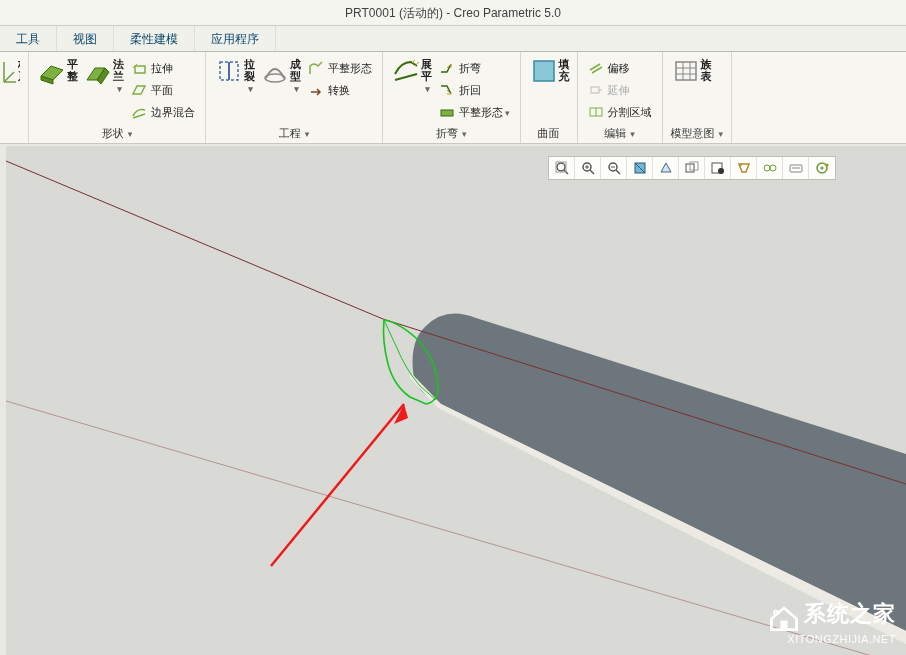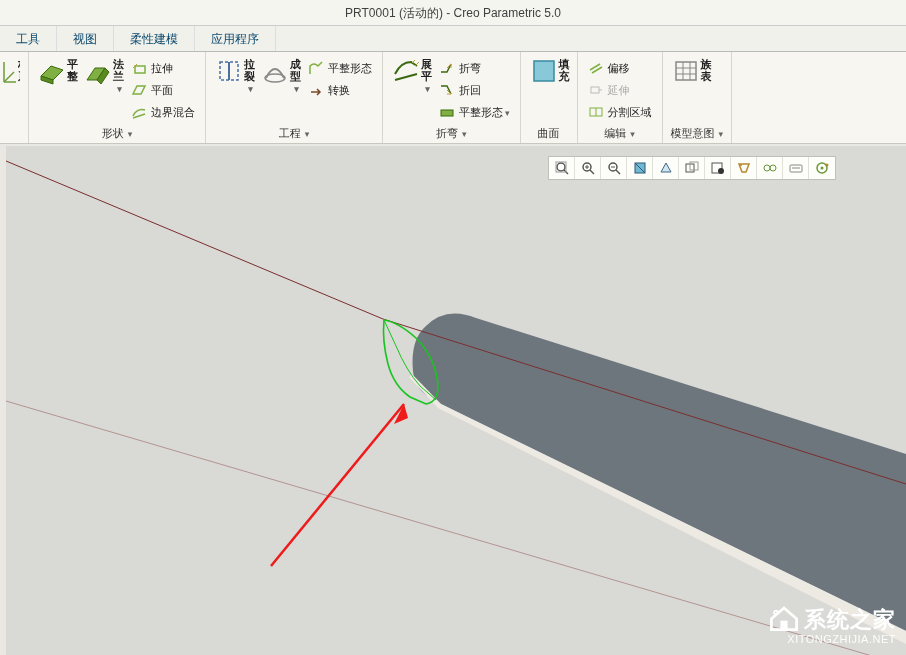--- a/index.html
+++ b/index.html
@@ -18,21 +18,21 @@
     .smallbtn .sicon { width:16px; height:16px; display:flex; align-items:center; justify-content:center;}
     .smallbtn.disabled { color:#aaa; }
     .rgroup-label { font-size:11px; color:#333; text-align:center; padding:4px 0 2px 0; display:flex; justify-content:center; align-items:center; gap:2px;}
     .caret::after{content:"▾"; font-size:9px; color:#666; margin-left:2px;}
     .canvas-area { position:relative; width:906px; height:calc(655px - 26px - 26px - 92px); background:#e9e8e2; }
     .model-panel { position:absolute; left:6px; top:2px; right:0; bottom:0; background:#d9d9d5; overflow:hidden;}
     .floating-toolbar { position:absolute; right:70px; top:10px; height:24px; background:#fdfdf9; border:1px solid #bfbfb7; display:flex; align-items:center; gap:0;}
     .ficon { width:26px; height:22px; display:flex; align-items:center; justify-content:center; cursor:pointer; border-right:1px solid #e1e1d9;}
     .ficon:last-child{border-right:none;}
     .watermark { position:absolute; right:10px; bottom:10px; display:flex; flex-direction:column; align-items:flex-end; color:#fff; }
-    .watermark-main { display:flex; align-items:flex-end; gap:2px;}
+    .watermark-main { display:flex; align-items:flex-start; gap:2px;}
     .watermark-house svg { width:36px; height:36px;}
     .watermark-text { font-size:22px; font-weight:bold; letter-spacing:1px;}
     .watermark-url { font-size:11px; letter-spacing:0.5px; color:#fff; opacity:0.95; margin-top:-2px;margin-left:26px;}
     svg { display:block; }
   </style>
 </head>
 <body>
 
 <div class="titlebar">
   <span>PRT0001 (活动的) - Creo Parametric 5.0</span>

